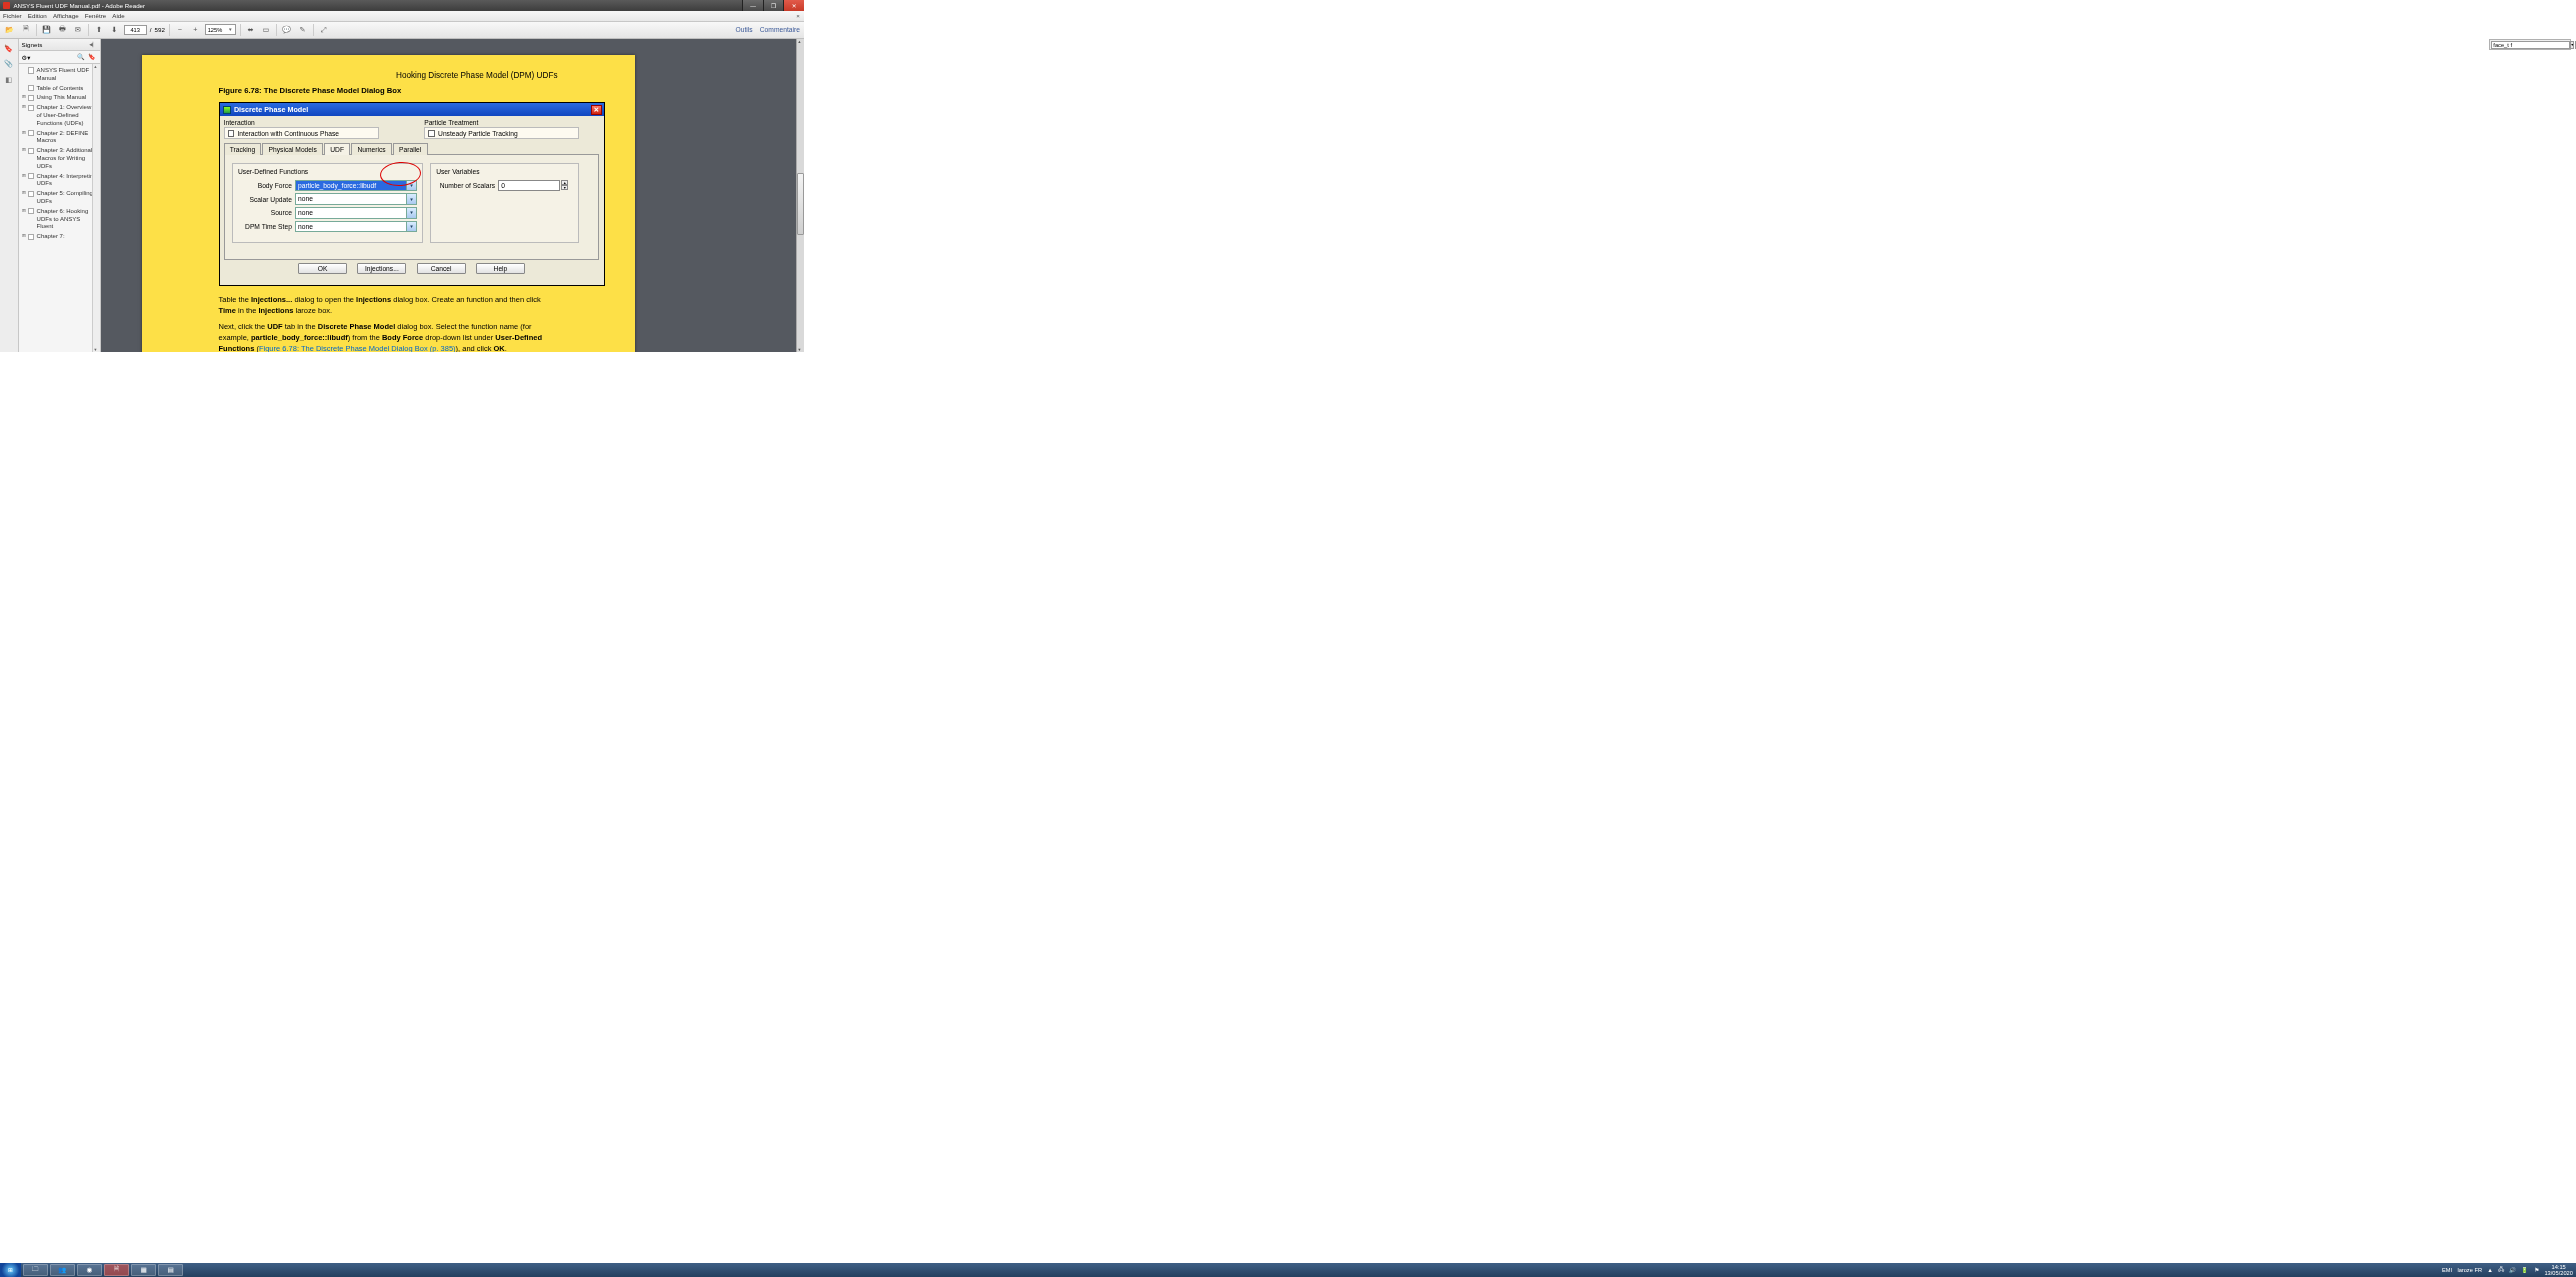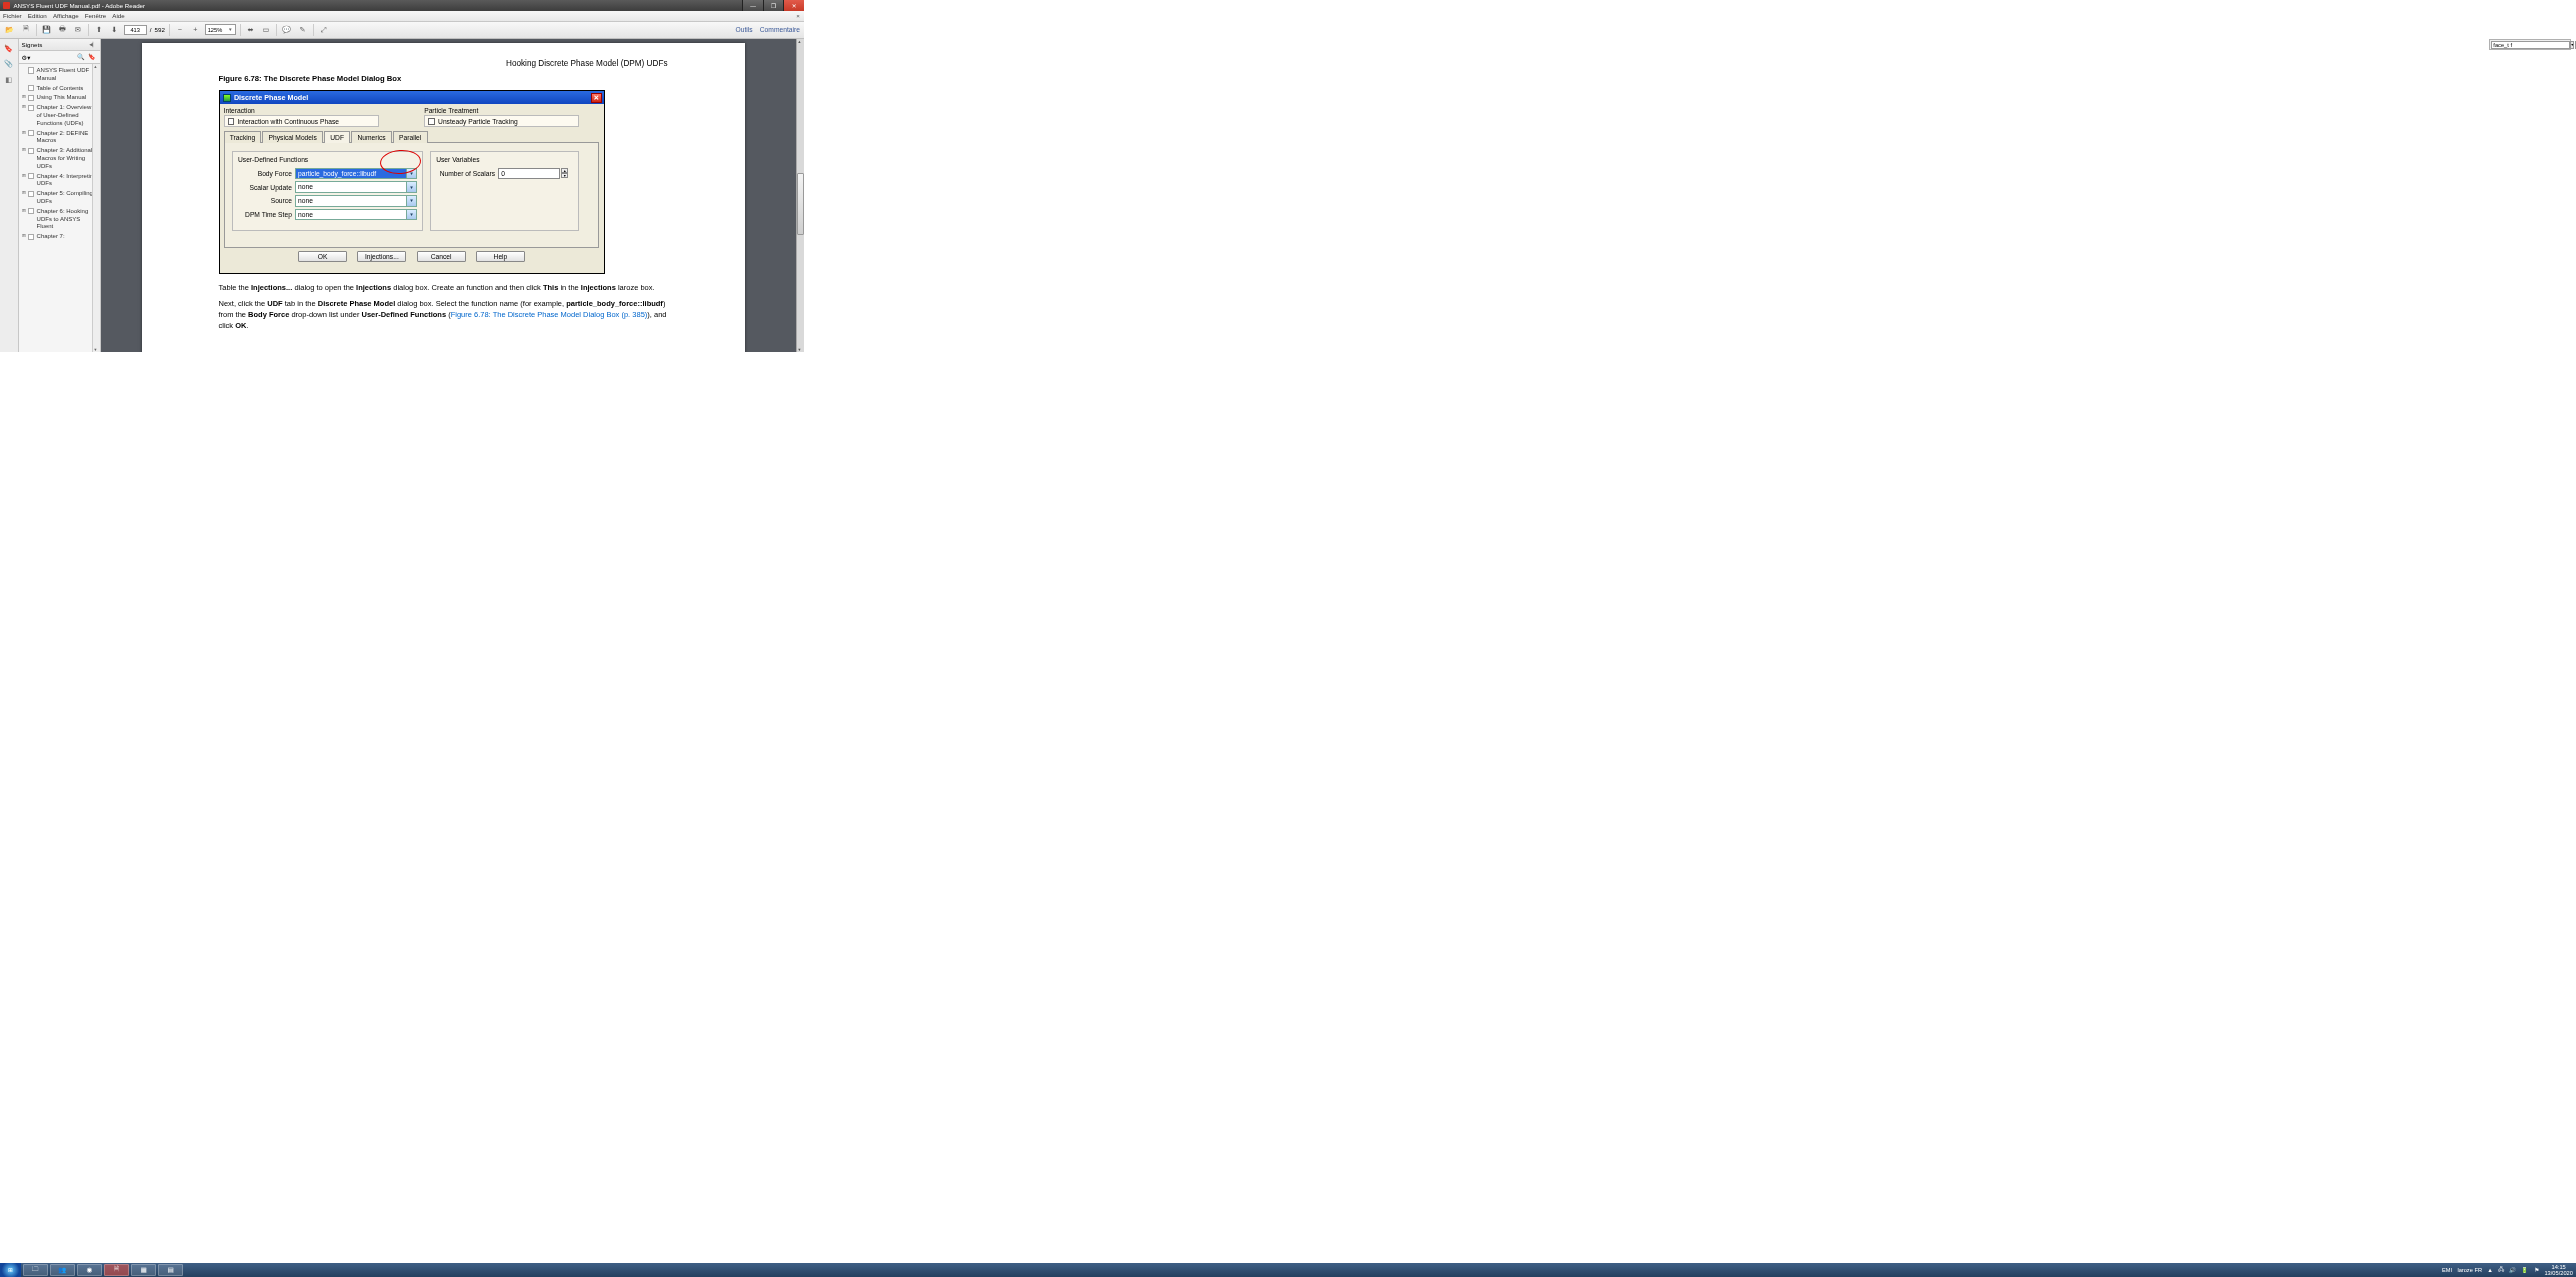--- a/index.html
+++ b/index.html
@@ -39,21 +39,21 @@
   .bm-tree { flex:1; overflow:auto; padding:2.1px 1px 2.1px 1px; font-size:6px; color:#333; position:relative;}
   .bm-item { display:flex; align-items:flex-start; gap:2.1px; padding:1px 1px 1px 2.1px; line-height:1.3;}
   .bm-item .exp { width:4.6px; font-size:4.6px; color:#666; flex:none; text-align:center;}
   .bm-item .pg { width:6.2px; height:6.2px; border:0.5px solid #aaa; flex:none; background:#fff; margin-top:0.5px;}
   .bm-item .txt { flex:1; }
   .bm-scroll { position:absolute; right:0; top:0; bottom:0; width:7.2px; background:#eee; border-left:0.5px solid #ccc;}
   .bm-scroll::before{content:"▴"; position:absolute; top:0; left:1px; font-size:4.6px; color:#666;}
   .bm-scroll::after{content:"▾"; position:absolute; bottom:0; left:1px; font-size:4.6px; color:#666;}
   
   .viewer { flex:1; background:#555960; position:relative; overflow:hidden; }
-  .page { position:absolute; left:41px; top:4px; width:603px; height:319px; background:#ffffff; box-shadow:0 0 3.1px rgba(0,0,0,.5); padding:15.5px 77px 10.3px 77px; }
+  .page { position:absolute; left:41px; top:16px; width:493px; height:319px; background:#fde047; box-shadow:0 0 3.1px rgba(0,0,0,.5); padding:15.5px 77px 10.3px 77px; }
   .sect-title { font-size:8.2px; color:#000; text-align:right; padding-bottom:3.1px;}
   .fig-caption { font-weight:bold; font-size:7.7px; margin:3.1px 0 7.2px;}
   
   .dlg { width:386px; border:0.5px solid #000; background:#ece9d8; margin-bottom:9.3px;}
   .dlg-title { background:linear-gradient(#2a6ae0,#1046c0); color:#fff; height:13.4px; display:flex; align-items:center; padding-left:3.1px; font-weight:bold; font-size:7.2px;}
   .dlg-title .dicon{ width:8.2px; height:8.2px; background:linear-gradient(#8f2,#294); margin-right:3.1px; border:0.5px solid #046;}
   .dlg-title .dclose{ margin-left:auto; width:11.3px; height:10.3px; margin-right:1.5px; background:linear-gradient(#f76,#c21); border:0.5px solid #900; color:#fff; font-weight:bold; display:flex; align-items:center; justify-content:center; font-size:6.7px;}
   .dlg-body { padding:3.1px 4.1px 5.2px;}
   .grp-row { display:flex; gap:20.6px; margin-bottom:3.1px;}
   .grp { }
@@ -314,21 +314,21 @@
           <div class="dlg-btns">
             <button>OK</button>
             <button>Injections...</button>
             <button>Cancel</button>
             <button>Help</button>
           </div>
         </div>
       </div>
 
       <p class="doc-p">
-        <span>Table the </span><span class="b">Injections...</span><span> dialog to open the </span><span class="b">Injections</span><span> dialog box. Create an function and then click </span><span class="b">This</span><span> in the </span><span class="b">Injections</span><span> laroze box.</span>
+        <span>Table the </span><span class="b">Injections...</span><span> dialog to open the </span><span class="b">Injections</span><span> dialog box. Create an function and then click </span><span class="b">Time</span><span> in the </span><span class="b">Injections</span><span> laroze box.</span>
       </p>
       <p class="doc-p">
         <span>Next, click the </span><span class="b">UDF</span><span> tab in the </span><span class="b">Discrete Phase Model</span><span> dialog box. Select the function name (for example, </span><span class="b">particle_body_force::libudf</span><span>) from the </span><span class="b">Body Force</span><span> drop-down list under </span><span class="b">User-Defined Functions</span><span> (</span><span class="lnk">Figure 6.78: The Discrete Phase Model Dialog Box (p. 385)</span><span>), and click </span><span class="b">OK</span><span>.</span>
       </p>
     </div>
     <div class="vscroll">
         <div class="thumb"></div>
       </div>
   </div>
 </div>

